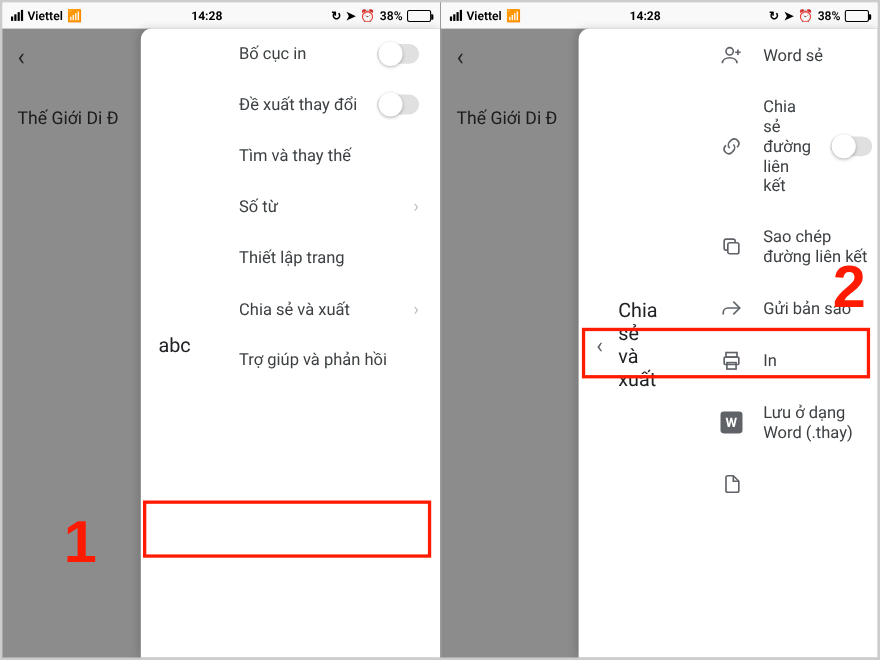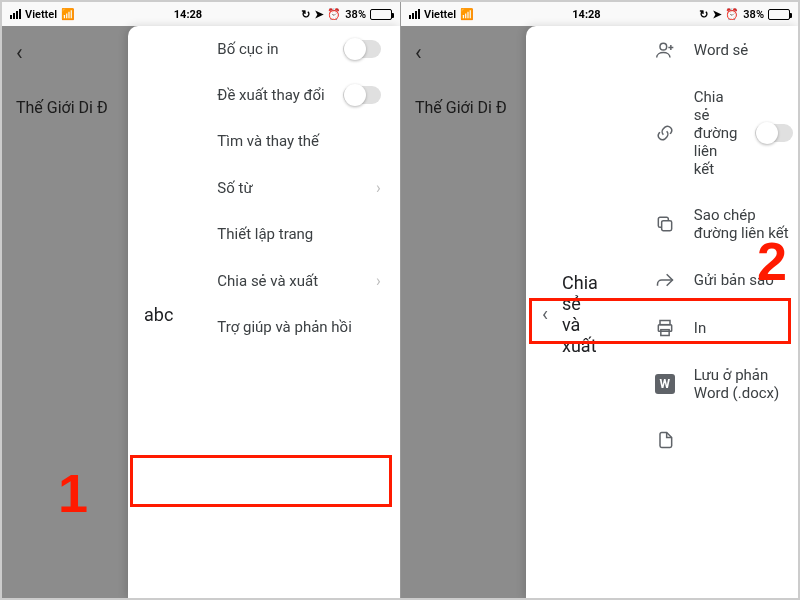--- a/index.html
+++ b/index.html
@@ -272,21 +272,21 @@
               <rect x="4" y="8" width="16" height="8" rx="1"></rect>
               <rect x="7" y="14" width="10" height="7"></rect>
             </svg>
         </span>
         <span class="label">In</span>
       </li>
       <li class="row">
         <span class="icon">
           <span class="w-badge">W</span>
         </span>
-        <span class="label">Lưu ở phản Word (.docx)</span>
+        <span class="label">Lưu ở dạng Word (.thay)</span>
       </li>
       <li class="row">
         <span class="icon">
           <svg viewBox="0 0 24 24">
               <path d="M14 3H8a2 2 0 0 0-2 2v14a2 2 0 0 0 2 2h10a2 2 0 0 0 2-2V9z"></path>
               <path d="M14 3v6h6"></path>
             </svg>
         </span>
       </li>
     </ul>

